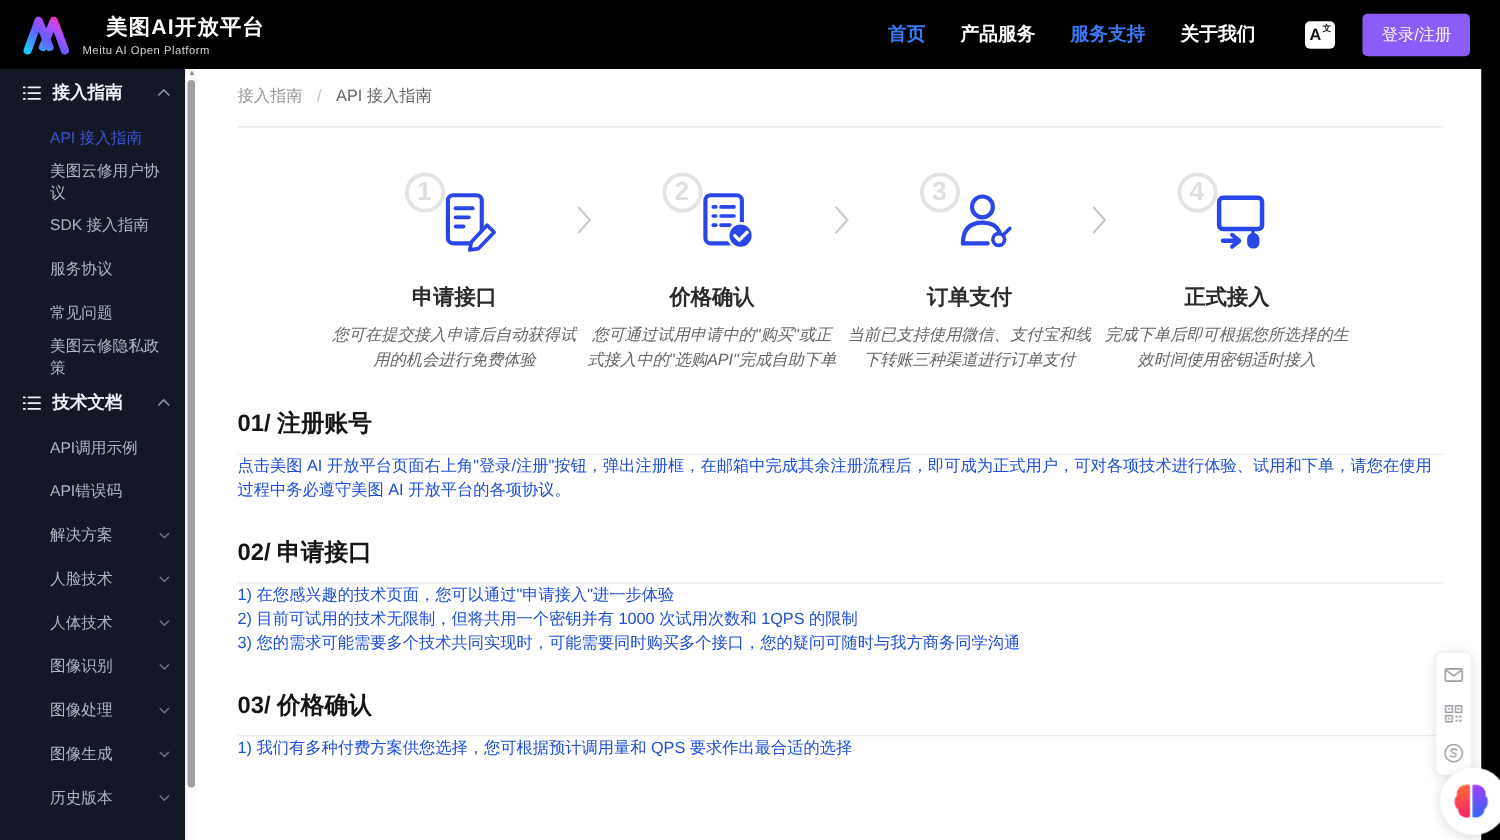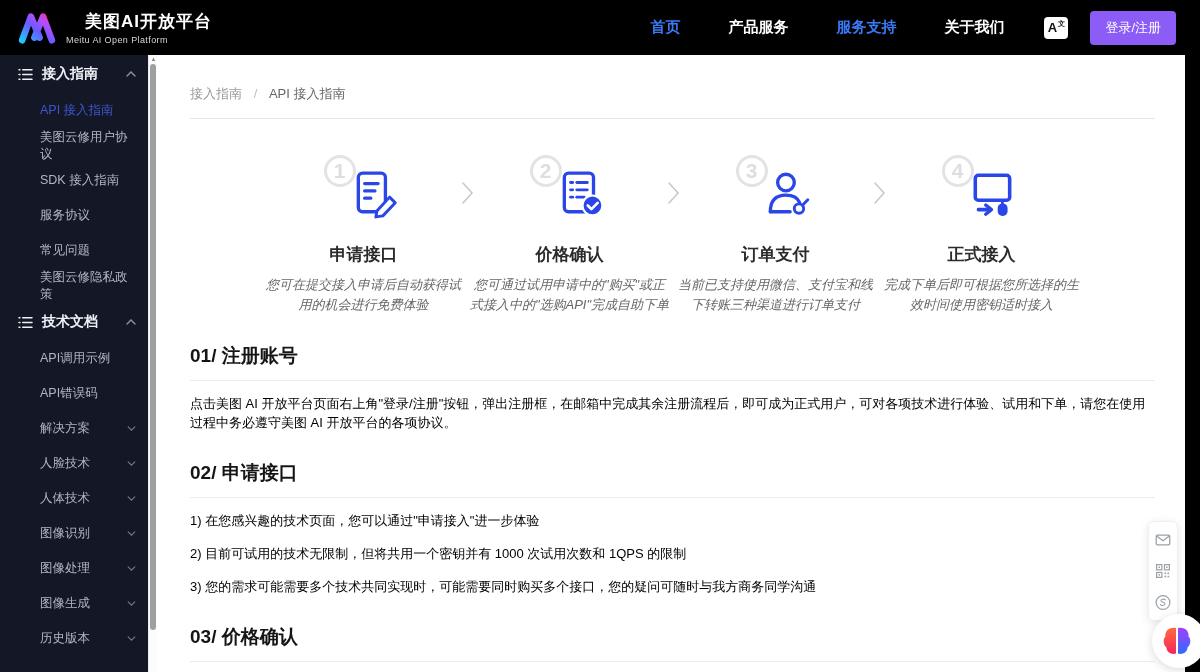--- a/index.html
+++ b/index.html
@@ -7,21 +7,21 @@
     font-family:"Liberation Sans","DejaVu Sans",sans-serif; }
 
   
   .header { position:fixed; top:0; left:0; width:1200px; height:55px; background:#000;
     display:flex; align-items:center; z-index:20; }
   .logo { display:flex; align-items:center; margin-left:16px; cursor:pointer; }
   .logo-mark { width:42px; height:38px; display:inline-flex; }
   .logo-text { margin-left:8px; color:#fff; }
   .logo-title { font-size:17px; font-weight:bold; letter-spacing:1px;margin-left:19px; }
   .logo-sub { font-size:9px; color:#d6d6d6; letter-spacing:.4px; margin-top:2px; }
-  .nav { margin-left:auto; display:flex; align-items:center; gap:48px; }
+  .nav { margin-left:auto; display:flex; align-items:center; gap:28px; }
   .nav-item { font-size:15px; font-weight:bold; color:#fff; text-decoration:none; cursor:pointer; }
   .nav-item.active { color:#3a7af7; }
   .lang { width:24px; height:22px; background:#fff; border-radius:4px; margin-left:40px;
     display:inline-flex; align-items:center; justify-content:center; cursor:pointer;
     color:#111; font-weight:bold; line-height:1; }
   .lang b { font-size:13px; }
   .lang i { font-style:normal; font-size:7px; margin:-8px 0 0 1px; }
   .login { margin:0 24px 0 22px; background:#8b5cf6; color:#fff; border:none; border-radius:4px;
     font-size:13px; padding:8px 15px; cursor:pointer; font-family:inherit; }
 
@@ -42,21 +42,21 @@
   .side-scroll .arrow { position:absolute; top:1px; left:0; width:9px; text-align:center;
     font-size:6px; color:#8a8a8a; }
   .side-thumb { position:absolute; top:9px; left:1px; width:6px; height:566px;
     background:#9f9f9f; border-radius:4px; cursor:pointer; }
 
   
   .right-strip { position:fixed; right:0; top:55px; bottom:0; width:15px; background:#000; z-index:9; }
 
   
   .main { position:absolute; left:157px; right:15px; top:55px; padding:0 30px 0 33px; }
-  .breadcrumb { padding:30px 0 15px; font-size:13px; color:#999;
+  .breadcrumb { padding:13px 0 15px; font-size:13px; color:#999;
     border-bottom:1px solid #e7e7e7; }
   .breadcrumb .sep { margin:0 8px; color:#c0c0c0; }
   .breadcrumb .cur { color:#666; }
   .bc-link { cursor:pointer; }
 
   
   .steps { display:flex; justify-content:center; align-items:flex-start; margin-top:36px; }
   .step { width:200px; text-align:center; }
   .step-art { position:relative; width:80px; height:76px; margin:0 auto 12px; }
   .ghost { position:absolute; left:0; top:0; width:32px; height:32px; border:3px solid #e3e3e3;
@@ -67,21 +67,21 @@
   .step-desc { margin-top:9px; font-size:13px; color:#666; line-height:1.55;font-style:italic; }
   .step-sep { width:6px; height:76px; display:flex; align-items:center; justify-content:center;
     overflow:visible; }
 
   
   .docs { margin-top:26px; }
   .doc-sec { margin-top:27px; }
   .doc-sec:first-child { margin-top:28px; }
   .doc-h { font-size:19px; font-weight:bold; color:#151515; margin-bottom:11px; }
   .doc-hr { height:1px; background:#ececec; }
-  .doc-line { margin-top:14px; font-size:13px; color:#000000; line-height:1.45; }
+  .doc-line { font-size:13px; color:#1d4ed8; line-height:1.45; }
 
   
   .float-panel { position:fixed; right:22px; top:521px; width:30px; background:#fff;
     border:1px solid #efefef; border-radius:6px; box-shadow:0 2px 10px rgba(0,0,0,.10);
     display:flex; flex-direction:column; align-items:center; padding:9px 0; gap:13px; z-index:30; }
   .float-btn { width:18px; height:18px; display:inline-flex; cursor:pointer; }
 
   
   .ai-bubble { position:fixed; right:-6px; bottom:4px; width:54px; height:54px; background:#fff;
     border-radius:50%; box-shadow:0 2px 10px rgba(0,0,0,.15); z-index:31; cursor:pointer; }

